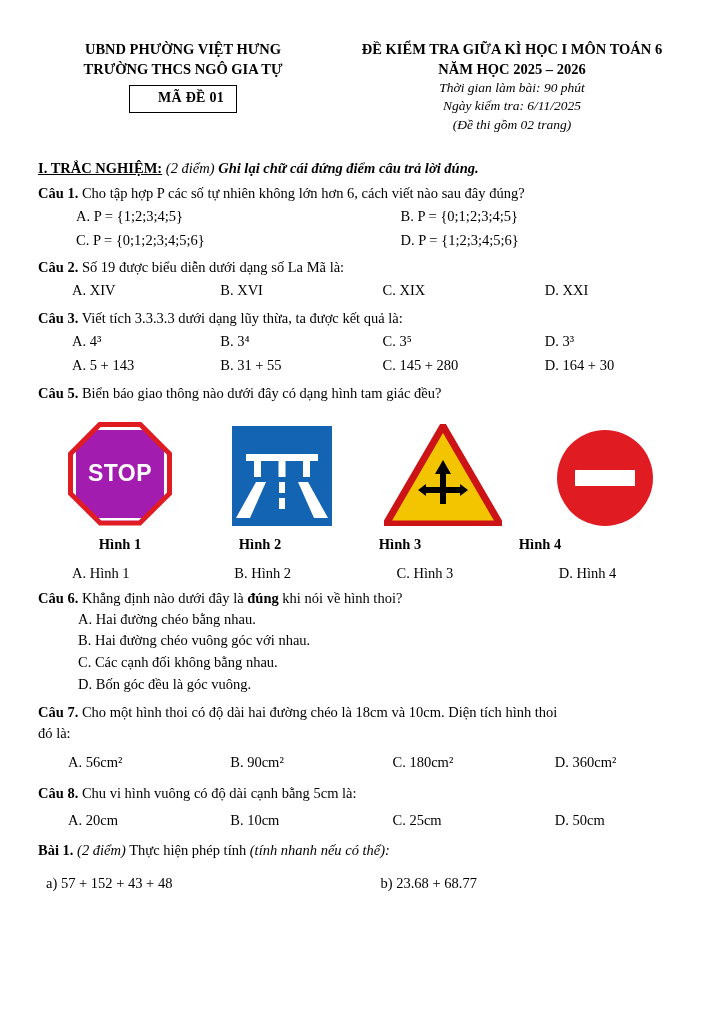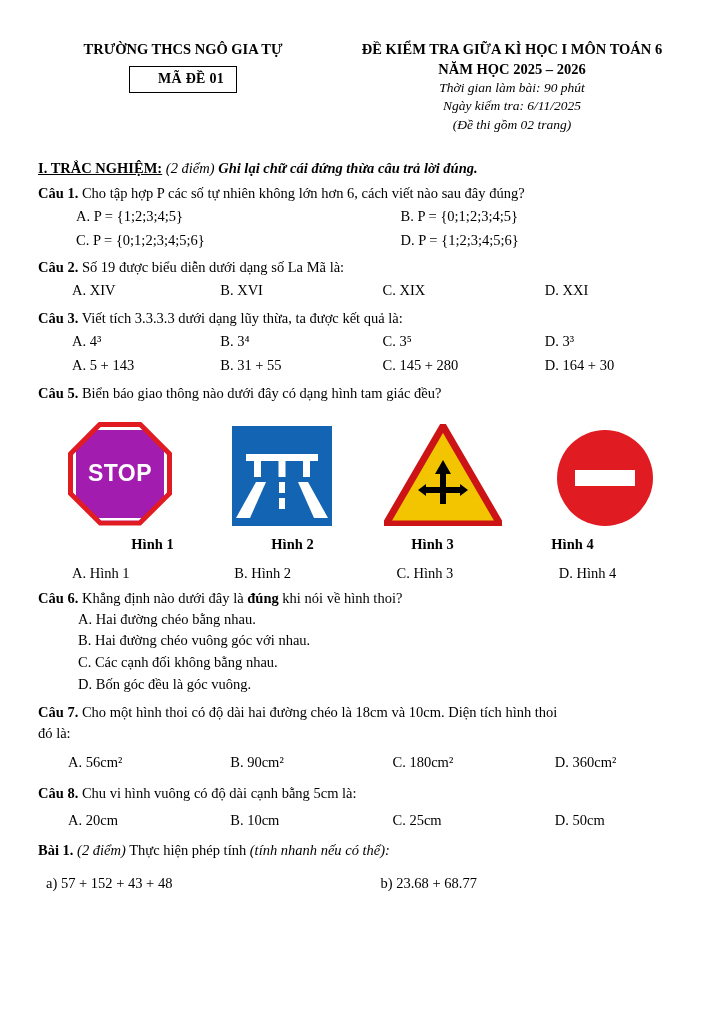--- a/index.html
+++ b/index.html
@@ -121,21 +121,21 @@
   }
   .sign-cell {
     width: 140px;
     display: flex;
     justify-content: center;
     align-items: flex-end;
     height: 108px;
   }
   .sign-caps {
     display: flex;
-    justify-content: center;
+    justify-content: flex-start;
     margin-top: 10px;
     padding: 0 12px;
   }
   .sign-caps div {
     width: 140px;
     text-align: center;
     font-weight: bold;
     font-size: 14.5px;
   }
 
@@ -219,38 +219,39 @@
   .exprs .e1 { width: 50%; padding-left: 8px; box-sizing: border-box; }
   .exprs .e2 { width: 50%; padding-left: 18px; box-sizing: border-box; }
 </style>
 </head>
 <body>
 
 <div class="page">
 
   <div class="header">
     <div class="header-left">
+      <div>UBND PHƯỜNG VIỆT HƯNG</div>
       <div>TRƯỜNG THCS NGÔ GIA TỰ</div>
       <div class="ma-de-wrap">
         <span class="ma-de">MÃ ĐỀ 01</span>
       </div>
     </div>
     <div class="header-right">
       <div class="bold">ĐỀ KIỂM TRA GIỮA KÌ HỌC I MÔN TOÁN 6</div>
       <div class="bold">NĂM HỌC 2025 – 2026</div>
       <div class="ital">Thời gian làm bài: 90 phút</div>
       <div class="ital">Ngày kiểm tra: 6/11/2025</div>
       <div class="ital">(Đề thi gồm 02 trang)</div>
     </div>
   </div>
 
   <div class="section-title">
     <span class="u">I. TRẮC NGHIỆM:</span>
     <span class="pts">(2 điểm)</span>
-    <span class="bi">Ghi lại chữ cái đứng thừa câu trả lời đúng.</span>
+    <span class="bi">Ghi lại chữ cái đứng điểm câu trả lời đúng.</span>
   </div>
 
   <div class="q">
     <span class="lbl">Câu 1.</span>
     <span>Cho tập hợp P các số tự nhiên không lớn hơn 6, cách viết nào sau đây đúng?</span>
   </div>
   <div class="opts opts-2">
     <span class="o set">A.  P = {1;2;3;4;5}</span>
     <span class="o set">B.  P = {0;1;2;3;4;5}</span>
   </div>

